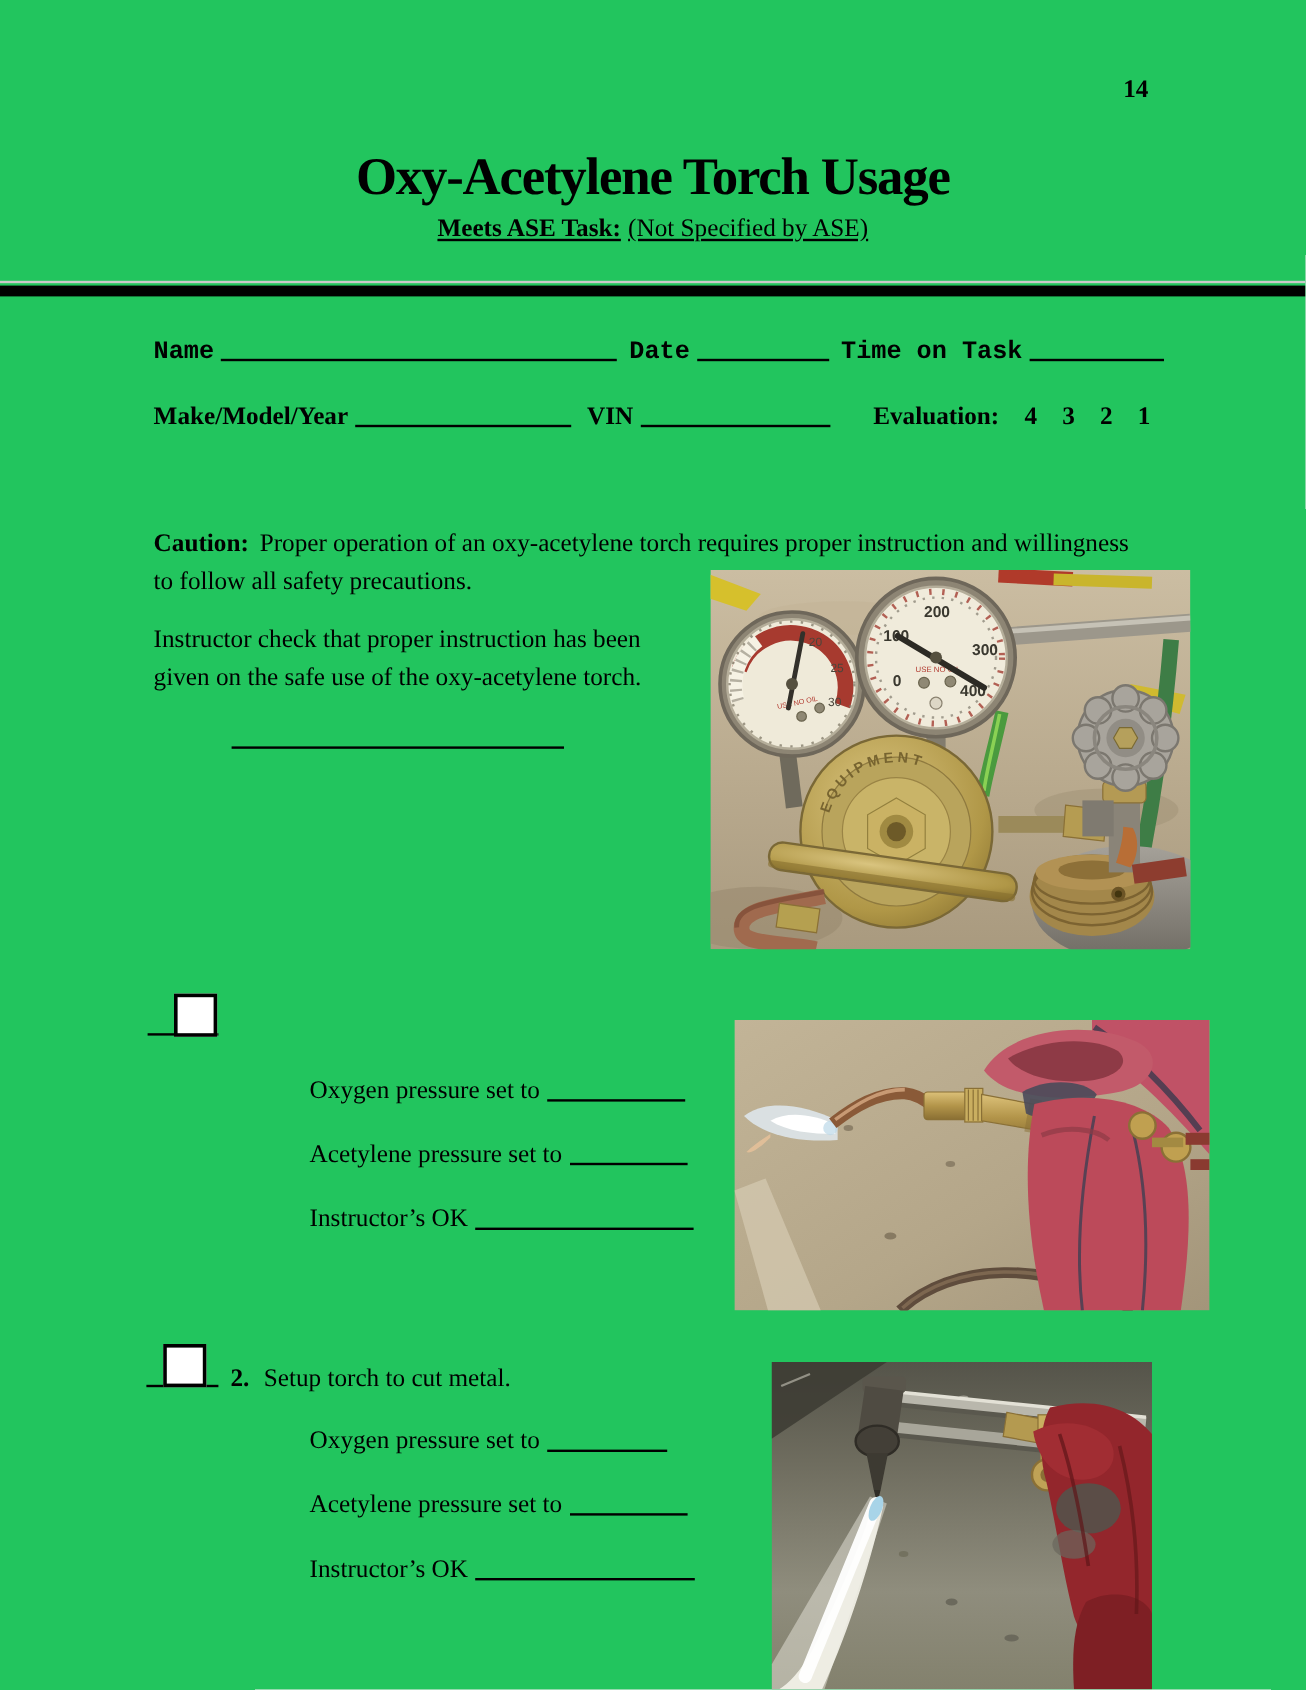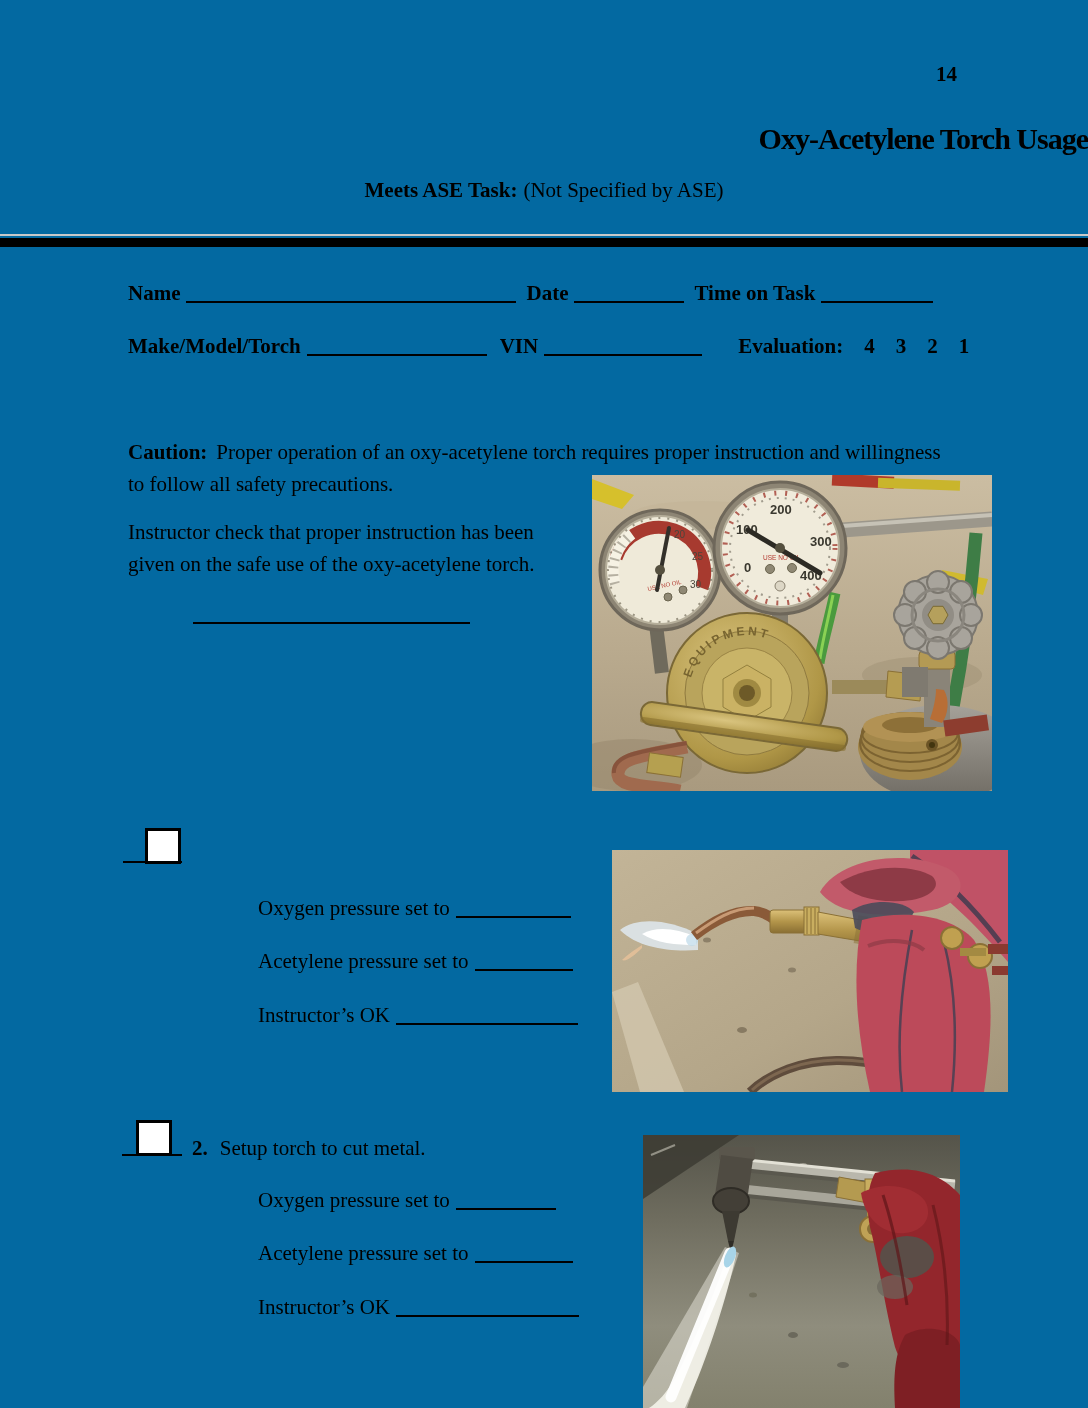--- a/index.html
+++ b/index.html
@@ -1,27 +1,27 @@
 <!DOCTYPE html>
 <html><head>
 <meta charset="utf-8">
 <style>
   html,body{margin:0;padding:0;background:#e8e8e8;}
   .page{
     position:relative;width:1088px;height:1408px;margin:0 auto;
-    background:#0369a1;overflow:hidden;color:#000;
+    background:#22c55e;overflow:hidden;color:#000;
     font-family:"Liberation Serif","DejaVu Serif",serif;
     font-size:21px;
   }
   .b{font-weight:bold;}
   .abs{position:absolute;white-space:nowrap;}
   .pagenum{position:absolute;top:62px;left:936px;font-weight:bold;font-size:21px;}
-  .title{position:absolute;top:122px;left:0;width:100%;margin:0;text-align:right;
-         font-size:30px;font-weight:bold;letter-spacing:-1px;}
-  .subtitle{position:absolute;top:178px;left:0;width:100%;text-align:center;font-size:21px;}
+  .title{position:absolute;top:122px;left:0;width:100%;margin:0;text-align:center;
+         font-size:44px;font-weight:bold;letter-spacing:-1px;}
+  .subtitle{position:absolute;top:178px;left:0;width:100%;text-align:center;font-size:21px;text-decoration:underline;}
   .subtitle .b{margin-right:6px;}
   .rule-thin{position:absolute;top:234px;left:0;width:1088px;height:2px;background:#c9c9c9;}
   .rule{position:absolute;top:238px;left:0;width:1088px;height:9px;background:#000;}
   .u{display:inline-block;height:18px;border-bottom:2px solid #000;vertical-align:-3px;margin-left:6px;}
   .gap10{margin-left:10px;} .gap14{margin-left:13px;} .gap20{margin-left:36px;}
   .eval-num{margin-left:21px;font-weight:bold;}
   .eval-num:first-of-type{margin-left:12px;}
   .line{line-height:32px;white-space:nowrap;}
   .line .b{margin-right:9px;}
   .sigline{position:absolute;left:193px;top:600px;width:277px;height:22px;border-bottom:2px solid #000;}
@@ -37,26 +37,26 @@
 <div class="page">
 
   <div class="pagenum">14</div>
   <h1 class="title">Oxy-Acetylene Torch Usage</h1>
   <div class="subtitle">
     <span class="b">Meets ASE Task:</span><span>(Not Specified by ASE)</span>
   </div>
   <div class="rule-thin"></div>
   <div class="rule"></div>
 
-  <div class="abs" style="left:128px;top:281px;">
+  <div class="abs" style="left:128px;top:281px;font-family:Liberation Mono, monospace;">
     <span class="b">Name</span><span class="u" style="width:330px;"></span><span class="b gap10">Date</span><span class="u" style="width:110px;"></span><span class="b gap10">Time on Task</span><span class="u" style="width:112px;"></span>
   </div>
 
   <div class="abs" style="left:128px;top:334px;">
-    <span class="b">Make/Model/Torch</span><span class="u" style="width:180px;"></span><span class="b gap14">VIN</span><span class="u" style="width:158px;"></span><span class="b gap20">Evaluation:</span><span class="eval-num">4</span><span class="eval-num">3</span><span class="eval-num">2</span><span class="eval-num">1</span>
+    <span class="b">Make/Model/Year</span><span class="u" style="width:180px;"></span><span class="b gap14">VIN</span><span class="u" style="width:158px;"></span><span class="b gap20">Evaluation:</span><span class="eval-num">4</span><span class="eval-num">3</span><span class="eval-num">2</span><span class="eval-num">1</span>
   </div>
 
   <div class="abs" style="left:128px;top:516px;">
     <div class="line">Instructor check that proper instruction has been</div>
     <div class="line">given on the safe use of the oxy-acetylene torch.</div>
   </div>
 
   <div class="abs" style="left:128px;top:436px;">
     <div class="line"><span class="b">Caution:</span><span>Proper operation of an oxy-acetylene torch requires proper instruction and willingness</span></div>
     <div class="line">to follow all safety precautions.</div>

